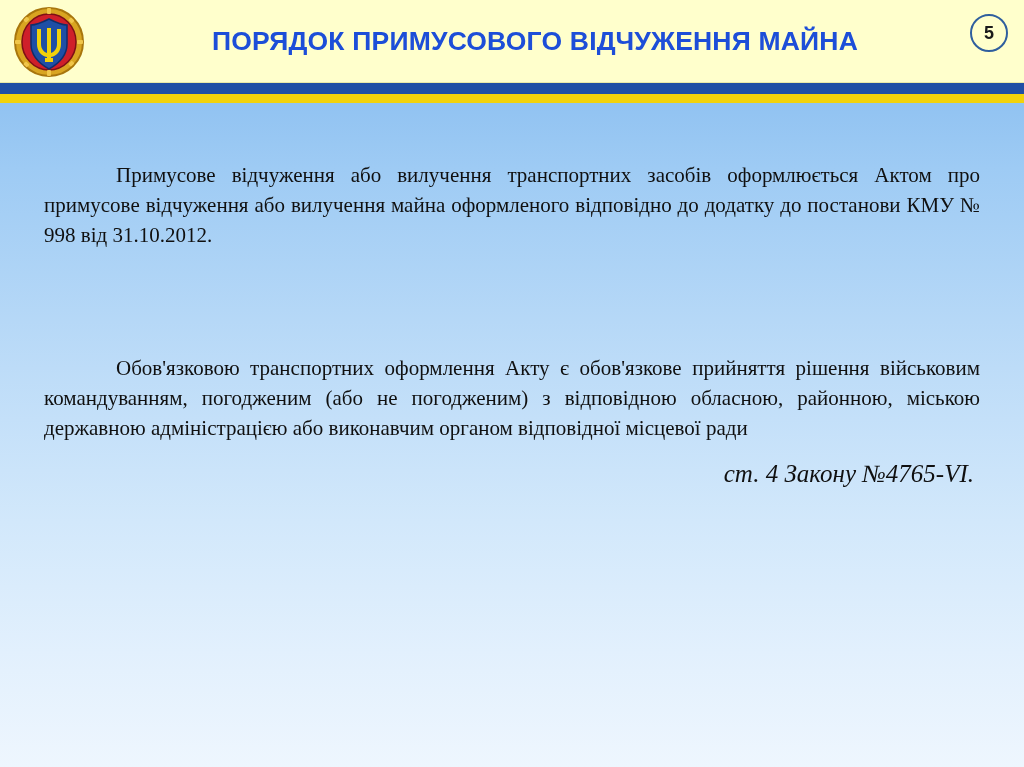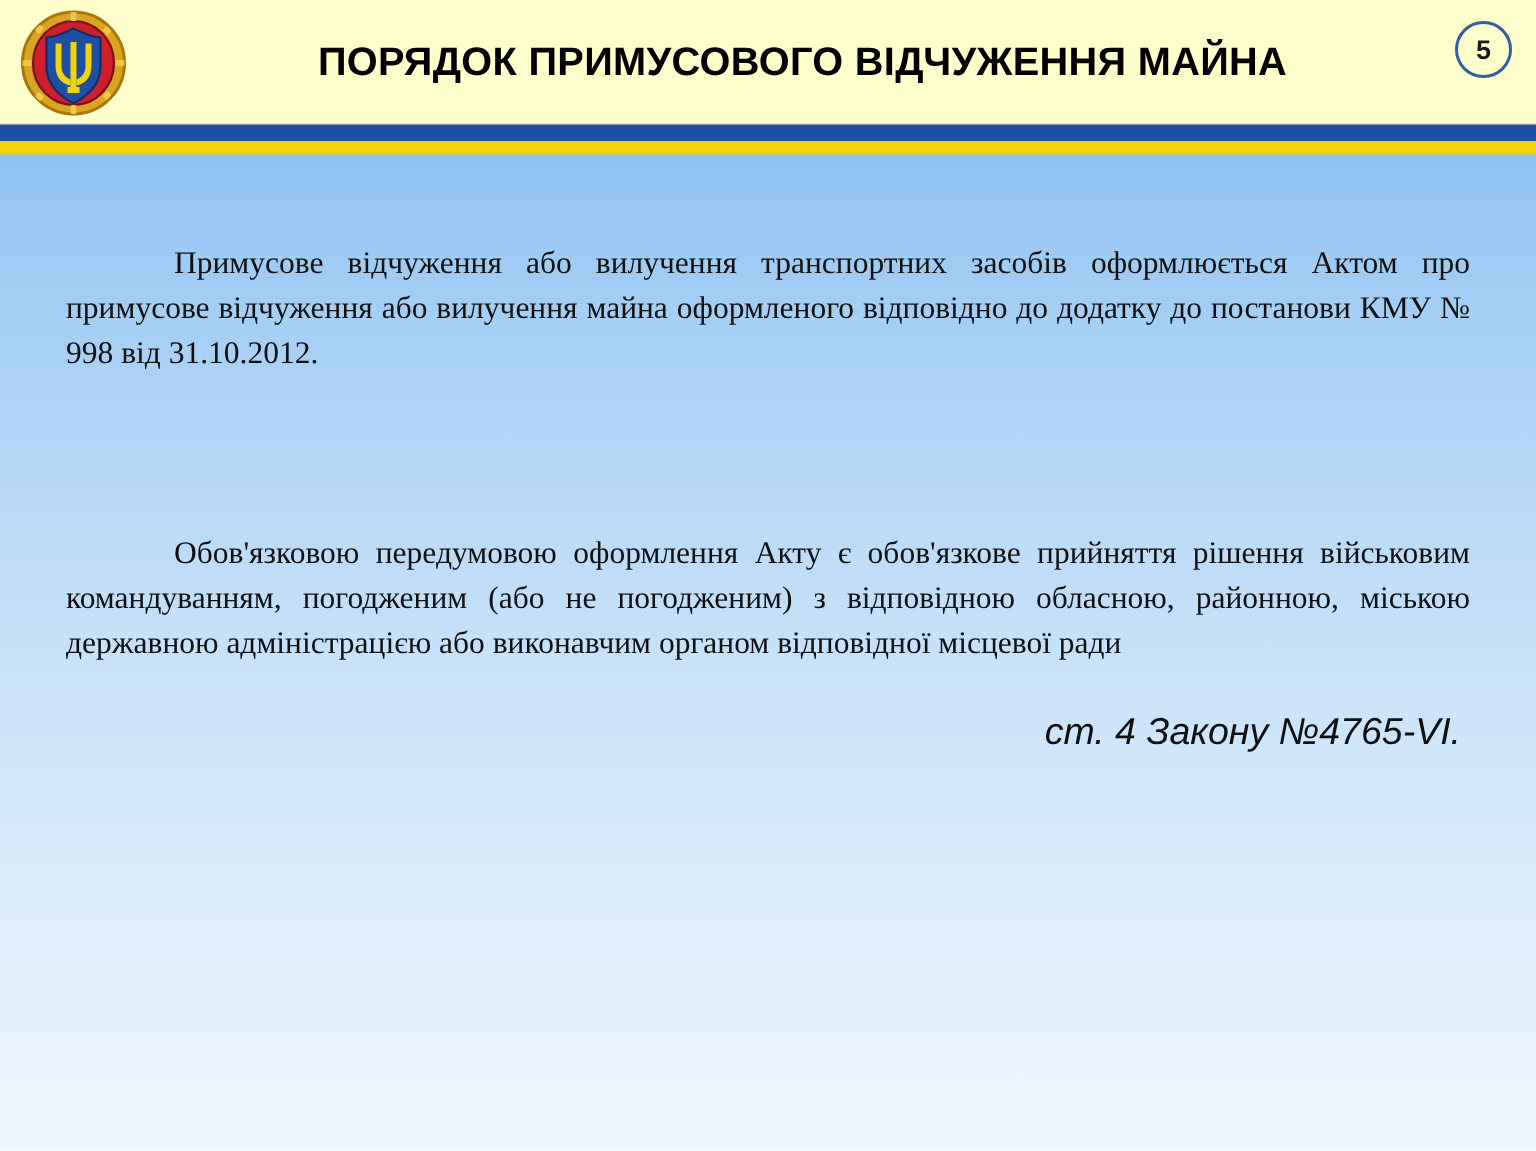--- a/index.html
+++ b/index.html
@@ -34,21 +34,21 @@
   }
   .header-title {
     position: absolute;
     left: 120px;
     top: 26px;
     width: 830px;
     text-align: center;
     font-family: "Liberation Sans", sans-serif;
     font-size: 26.5px;
     font-weight: bold;
-    color: #000000;
+    color: #1d4ed8;
     letter-spacing: 0.2px;
     white-space: nowrap;
   }
   .slide-number-badge {
     position: absolute;
     right: 16px;
     top: 14px;
     width: 38px;
     height: 38px;
     border-radius: 50%;
@@ -111,23 +111,23 @@
     text-indent: 72px;
     margin: 0;
     -webkit-hyphens: none;
     hyphens: none;
   }
   .para.first { margin-top: 22px; }
   .para.second { margin-top: 104px; }
   .para-last-line-natural { text-align-last: left; }
 
   .citation {
-    margin-top: 30px;
+    margin-top: 16px;
     text-align: right;
-    font-family: Liberation Sans, sans-serif;
+    font-family: Liberation Serif, serif;
     font-style: italic;
     font-size: 25px;
     color: #101010;
     padding-right: 6px;
   }
 </style>
 </head>
 <body>
 
 <div class="slide">
@@ -165,17 +165,17 @@
     <div class="header-title">ПОРЯДОК ПРИМУСОВОГО ВІДЧУЖЕННЯ МАЙНА</div>
 
     <div class="slide-number-badge">5</div>
   </div>
 
   <div class="bar-blue"></div>
   <div class="bar-yellow"></div>
 
   <div class="content">
     <p class="para first para-last-line-natural">Примусове відчуження або вилучення транспортних засобів оформлюється Актом про примусове відчуження або вилучення майна  оформленого відповідно до додатку до постанови КМУ № 998 від 31.10.2012.</p>
-    <p class="para second para-last-line-natural">Обов'язковою передумовою оформлення Акту є обов'язкове прийняття рішення військовим командуванням, погодженим (або не погодженим) з відповідною обласною, районною, міською державною адміністрацією або виконавчим органом відповідної місцевої ради</p>
+    <p class="para second para-last-line-natural">Обов'язковою транспортних оформлення Акту є обов'язкове прийняття рішення військовим командуванням, погодженим (або не погодженим) з відповідною обласною, районною, міською державною адміністрацією або виконавчим органом відповідної місцевої ради</p>
     <div class="citation">ст. 4 Закону №4765-VI.</div>
   </div>
 
 </div>
 
 </body></html>

